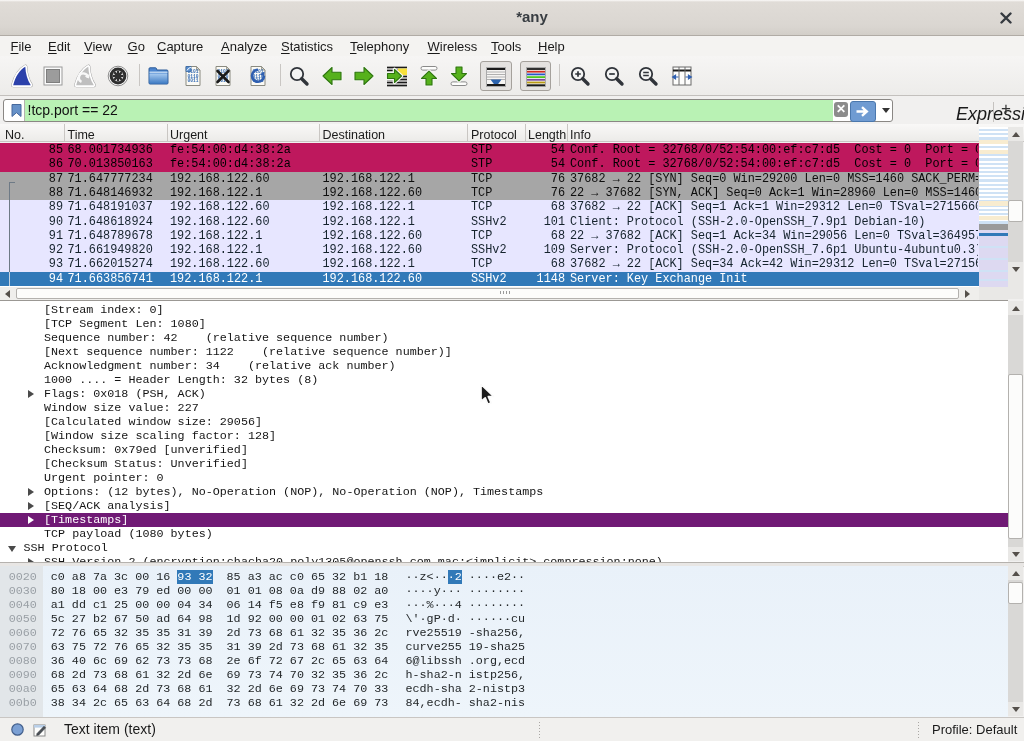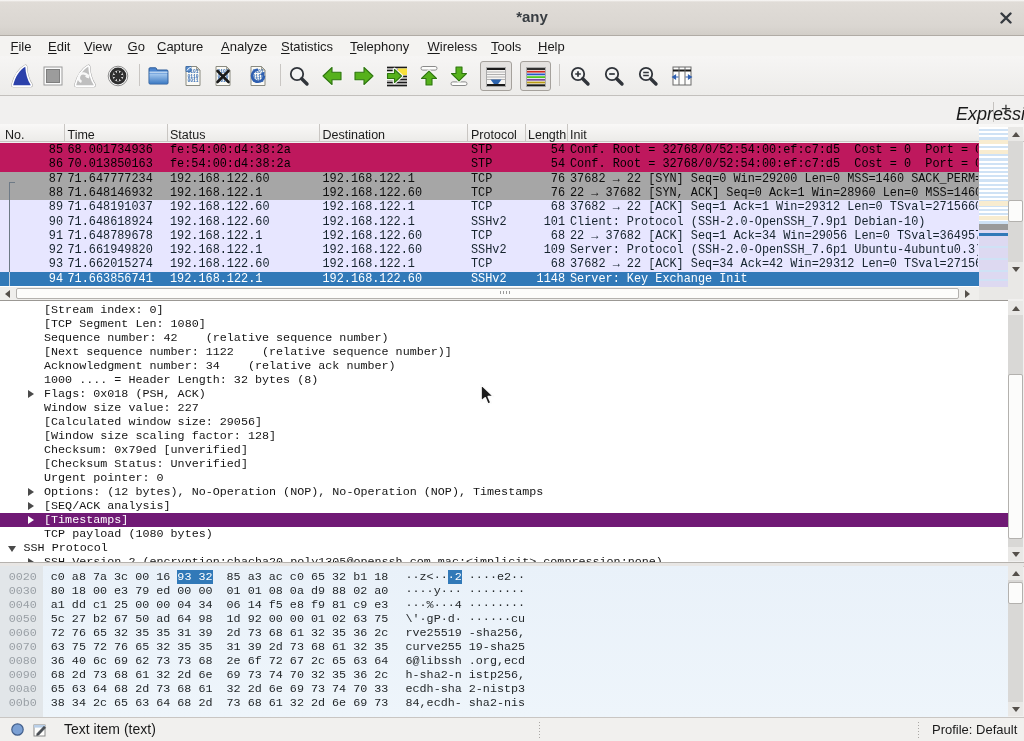--- a/index.html
+++ b/index.html
@@ -273,33 +273,48 @@
     <svg class="abs" style="left:670px;top:64px" width="24" height="24" viewBox="0 0 24 24">
       <rect x="3" y="3" width="18" height="18" fill="#fdfdfc" stroke="#6a6a6a"></rect>
       <path d="M3 6.5 h18" stroke="#1a1a1a" stroke-width="2"></path>
       <path d="M9 3 v18 M15 3 v18" stroke="#6a6a6a" stroke-width="1"></path>
       <path d="M8.5 13 l-4 0 M5.5 11.2 l-2.8 1.8 2.8 1.8 z" fill="#2f5fb0" stroke="#2f5fb0" stroke-width="1.2"></path>
       <path d="M15.5 13 l4 0 M18.5 11.2 l2.8 1.8 -2.8 1.8 z" fill="#2f5fb0" stroke="#2f5fb0" stroke-width="1.2"></path>
     </svg>
   </div>
 
 <div id="filterbar" class="abs">
+ <div id="fwrap" class="abs">
+  <div id="fgreen" class="abs"></div>
+  <div id="fsep1" class="abs"></div>
+  <svg class="abs" style="left:7px;top:4px" width="11" height="13" viewBox="0 0 11 13">
+    <path d="M1 0.5 h9 v12 l-4.5-3.8 -4.5 3.8 z" fill="#6691c8" stroke="#47699c" stroke-width="1"></path>
+  </svg>
+  <div id="ftext" class="abs">!tcp.port == 22</div>
+  <div id="fclear" class="abs">✕</div>
+  <div id="fapply" class="abs">
+    <svg width="24" height="19" viewBox="0 0 24 19">
+      <path d="M5.5 9.5 h9.5 M11 5.2 l4.8 4.3 -4.8 4.3" stroke="#fff" stroke-width="2.4" fill="none"></path>
+    </svg>
+  </div>
+  <div id="fcaret" class="abs"></div>
+ </div>
  <div id="fexpr" class="abs">Expression...</div>
  <div id="fsep2" class="abs"></div>
  <div id="fplus" class="abs">+</div>
 </div>
 
 <div id="plheader" class="abs">
  <span class="hcol" style="left:5px">No.</span>
  <span class="hcol" style="left:67.5px">Time</span>
- <span class="hcol" style="left:170px">Status</span>
+ <span class="hcol" style="left:170px">Urgent</span>
  <span class="hcol" style="left:322.5px">Destination</span>
  <span class="hcol" style="left:471px">Protocol</span>
  <span class="hcol" style="left:528px">Length</span>
- <span class="hcol" style="left:570px">Init</span>
+ <span class="hcol" style="left:570px">Info</span>
  <span class="hsep" style="left:63.5px"></span>
  <span class="hsep" style="left:166.5px"></span>
  <span class="hsep" style="left:318.5px"></span>
  <span class="hsep" style="left:467px"></span>
  <span class="hsep" style="left:524.5px"></span>
  <span class="hsep" style="left:566.5px"></span>
 </div>
 
 <div id="plist" class="abs mono" style="font-size:11.85px"><div class="prow r-white" style="top:0.0px"><span class="c-no">85</span><span class="c-time">68.001734936</span><span class="c-src">fe:54:00:d4:38:2a</span><span class="c-dst"></span><span class="c-pro">STP</span><span class="c-len">54</span><span class="c-info">Conf. Root = 32768/0/52:54:00:ef:c7:d5  Cost = 0  Port = 0x8001</span></div><div class="prow r-white" style="top:14.3px"><span class="c-no">86</span><span class="c-time">70.013850163</span><span class="c-src">fe:54:00:d4:38:2a</span><span class="c-dst"></span><span class="c-pro">STP</span><span class="c-len">54</span><span class="c-info">Conf. Root = 32768/0/52:54:00:ef:c7:d5  Cost = 0  Port = 0x8001</span></div><div class="prow r-gray" style="top:28.6px"><span class="c-no">87</span><span class="c-time">71.647777234</span><span class="c-src">192.168.122.60</span><span class="c-dst">192.168.122.1</span><span class="c-pro">TCP</span><span class="c-len">76</span><span class="c-info">37682 → 22 [SYN] Seq=0 Win=29200 Len=0 MSS=1460 SACK_PERM=1 TSval=271</span></div><div class="prow r-gray" style="top:42.9px"><span class="c-no">88</span><span class="c-time">71.648146932</span><span class="c-src">192.168.122.1</span><span class="c-dst">192.168.122.60</span><span class="c-pro">TCP</span><span class="c-len">76</span><span class="c-info">22 → 37682 [SYN, ACK] Seq=0 Ack=1 Win=28960 Len=0 MSS=1460 SACK_PERM</span></div><div class="prow r-lav" style="top:57.2px"><span class="c-no">89</span><span class="c-time">71.648191037</span><span class="c-src">192.168.122.60</span><span class="c-dst">192.168.122.1</span><span class="c-pro">TCP</span><span class="c-len">68</span><span class="c-info">37682 → 22 [ACK] Seq=1 Ack=1 Win=29312 Len=0 TSval=2715660 TSecr=3649</span></div><div class="prow r-lav" style="top:71.5px"><span class="c-no">90</span><span class="c-time">71.648618924</span><span class="c-src">192.168.122.60</span><span class="c-dst">192.168.122.1</span><span class="c-pro">SSHv2</span><span class="c-len">101</span><span class="c-info">Client: Protocol (SSH-2.0-OpenSSH_7.9p1 Debian-10)</span></div><div class="prow r-lav" style="top:85.8px"><span class="c-no">91</span><span class="c-time">71.648789678</span><span class="c-src">192.168.122.1</span><span class="c-dst">192.168.122.60</span><span class="c-pro">TCP</span><span class="c-len">68</span><span class="c-info">22 → 37682 [ACK] Seq=1 Ack=34 Win=29056 Len=0 TSval=3649573 TSecr=271</span></div><div class="prow r-lav" style="top:100.1px"><span class="c-no">92</span><span class="c-time">71.661949820</span><span class="c-src">192.168.122.1</span><span class="c-dst">192.168.122.60</span><span class="c-pro">SSHv2</span><span class="c-len">109</span><span class="c-info">Server: Protocol (SSH-2.0-OpenSSH_7.6p1 Ubuntu-4ubuntu0.3)</span></div><div class="prow r-lav" style="top:114.4px"><span class="c-no">93</span><span class="c-time">71.662015274</span><span class="c-src">192.168.122.60</span><span class="c-dst">192.168.122.1</span><span class="c-pro">TCP</span><span class="c-len">68</span><span class="c-info">37682 → 22 [ACK] Seq=34 Ack=42 Win=29312 Len=0 TSval=2715661 TSecr=36</span></div><div class="prow r-sel" style="top:128.7px"><span class="c-no">94</span><span class="c-time">71.663856741</span><span class="c-src">192.168.122.1</span><span class="c-dst">192.168.122.60</span><span class="c-pro">SSHv2</span><span class="c-len">1148</span><span class="c-info">Server: Key Exchange Init</span></div><div class="abs" style="left:9px;top:39px;width:6px;height:1px;background:#6e7a86"></div><div class="abs" style="left:9px;top:39px;width:1px;height:90.2px;background:#6e7a86"></div><div class="abs" style="left:9px;top:129.2px;width:1px;height:14.3px;background:#c3d2e0"></div></div>
 

